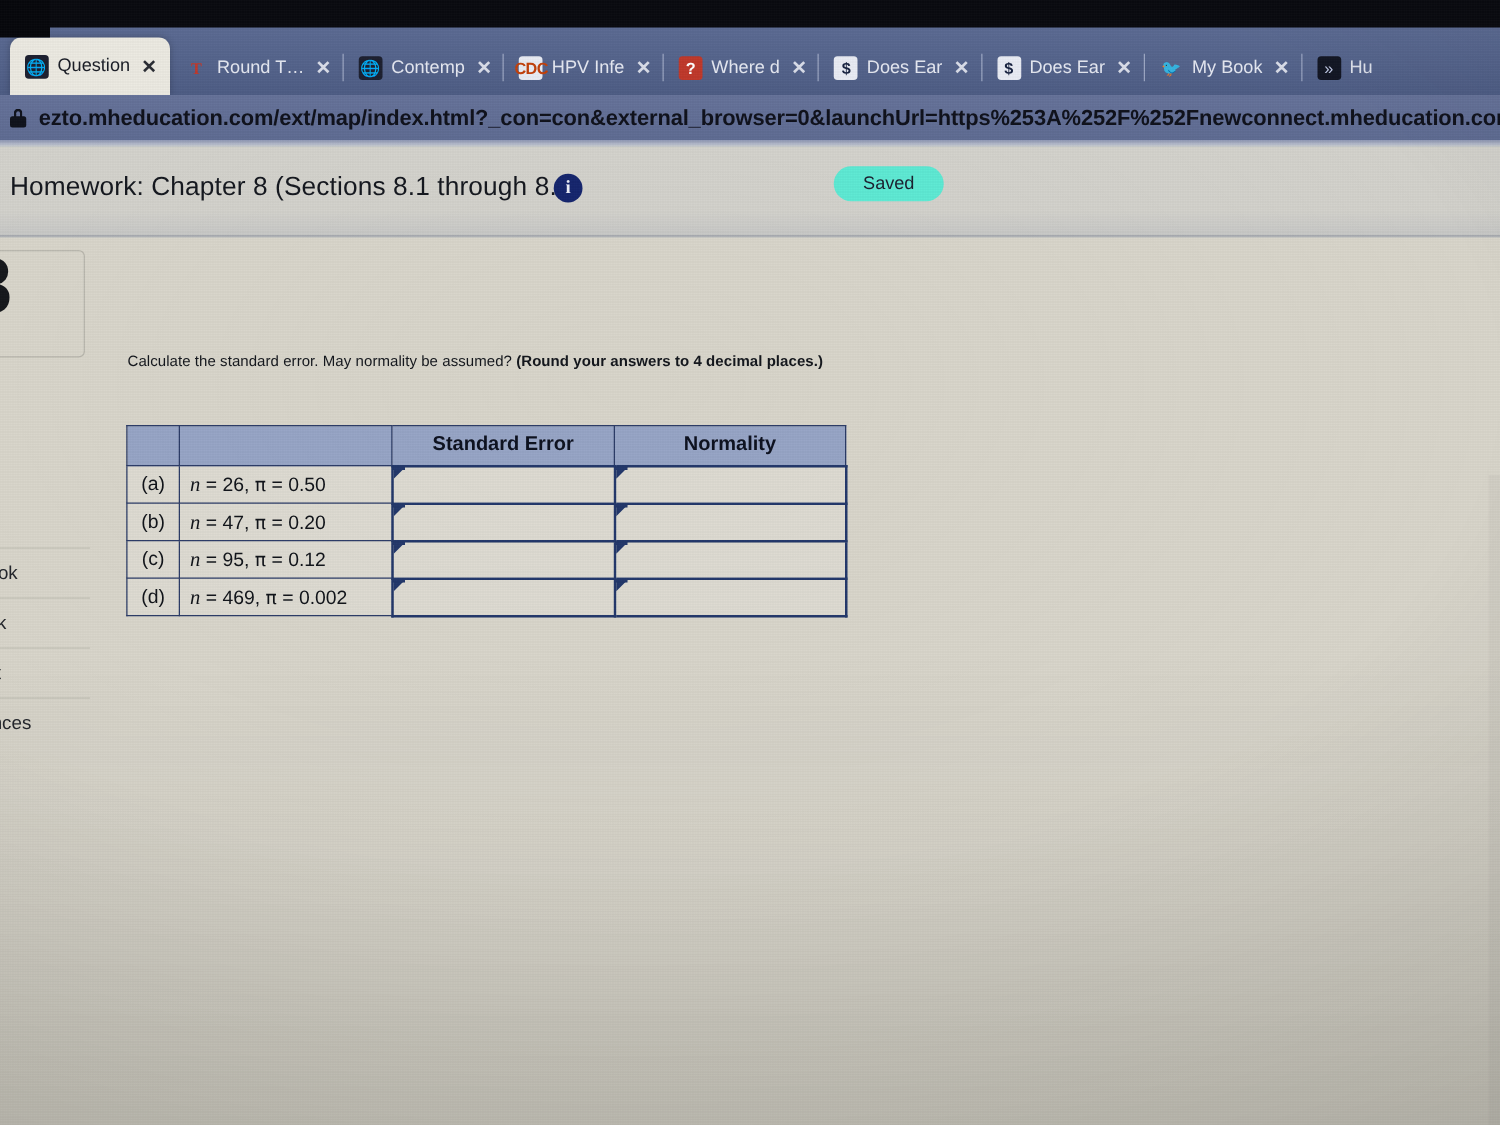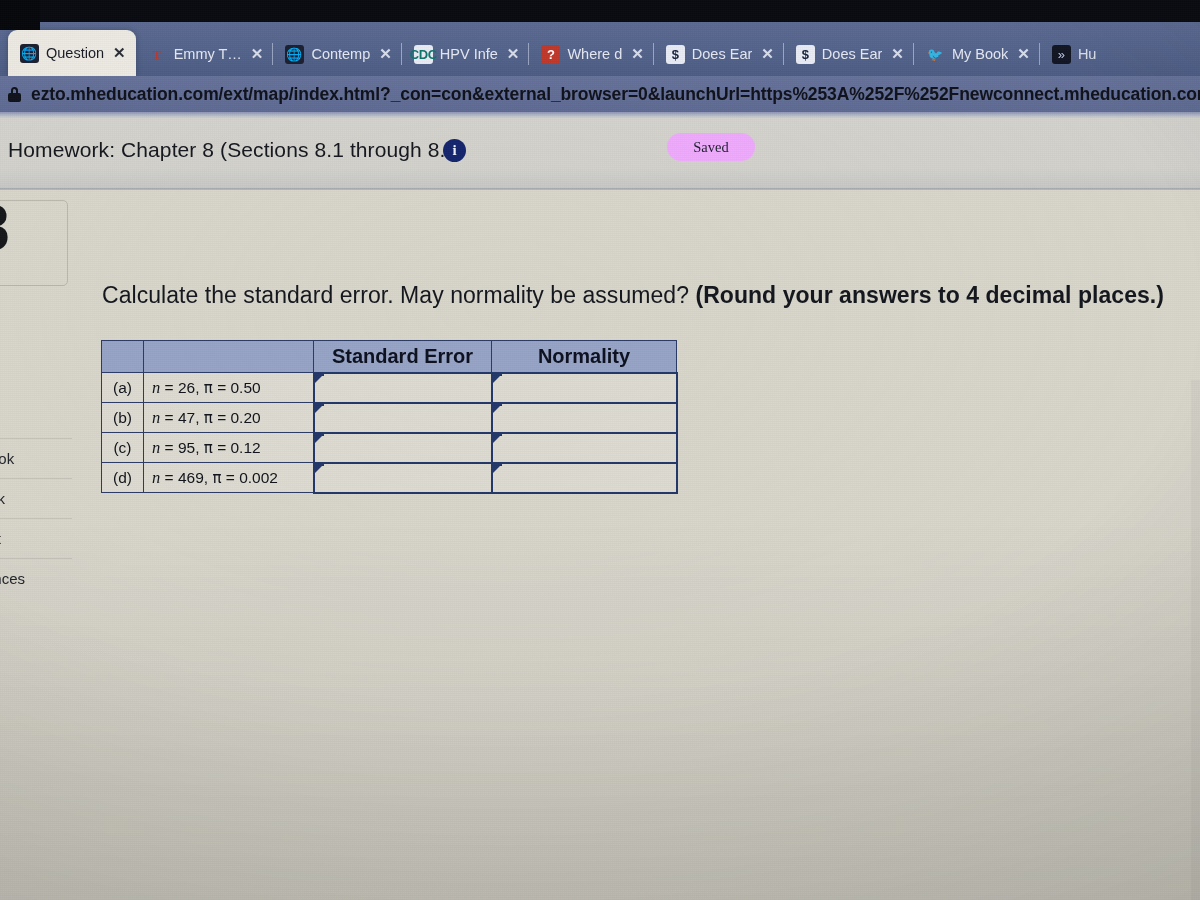--- a/index.html
+++ b/index.html
@@ -125,21 +125,21 @@
     font-size: 15px;
     font-weight: bold;
     opacity: .92;
     margin-left: 2px;
   }
   .tab.partial { opacity: .95; }
 
   
   .fav-globe { background:#1d2030; color:#cfd6ea; border-radius:50%; font-size:14px; }
   .fav-t { color:#c0392b; font-weight:bold; font-size:17px; font-family:"Liberation Serif",serif; }
-  .fav-cdc { background:#e9ecf4; color:#0f766e; font-size:8.5px; font-weight:bold; letter-spacing:-.4px; border-radius:2px; }
+  .fav-cdc { background:#e9ecf4; color:#c2410c; font-size:8.5px; font-weight:bold; letter-spacing:-.4px; border-radius:2px; }
   .fav-q { background:#c0392b; color:#fff; font-weight:bold; font-size:12px; border-radius:3px; }
   .fav-dollar { background:#e9ecf4; color:#16213f; font-weight:bold; font-size:13px; border-radius:50%; }
   .fav-my { color:#2b3244; font-size:14px; }
   .fav-hu { background:#10131f; color:#c6ceeb; font-size:12px; border-radius:3px; }
 
   
   .urlbar {
     position: absolute;
     left: 0; top: 76px;
     width: 1200px; height: 36px;
@@ -213,26 +213,25 @@
     font-weight: bold;
     font-family: "Liberation Serif", serif;
     display: flex; align-items: center; justify-content: center;
     z-index: 18;
   }
   .saved-badge {
     position: absolute;
     left: 667px; top: 133px;
     width: 88px; height: 28px;
     border-radius: 14px;
-    background: #f0abfc;
+    background: #5eead4;
     color: #1c2030;
     font-size: 14.5px;
     display: flex; align-items: center; justify-content: center;
     z-index: 18;
-    font-family: Liberation Serif, serif;
   }
 
   
   .page-body {
     position: absolute;
     left: 0; top: 190px;
     width: 1200px; height: 710px;
     background: transparent;
     z-index: 10;
   }
@@ -273,21 +272,21 @@
     font-size: 15px;
     color: #23262c;
     white-space: nowrap;
   }
   .rail-item:first-child { border-top: 1px solid #c4c2b8; }
 
   
   .question-text {
     position: absolute;
     left: 102px; top: 92px;
-    font-size: 23px;
+    font-size: 12px;
     color: #14171d;
     white-space: nowrap;
     letter-spacing: .05px;
   }
   .question-text b { font-weight: bold; }
 
   
   .ans-table {
     position: absolute;
     left: 101px; top: 150px;
@@ -298,21 +297,21 @@
   }
   .ans-table td, .ans-table th {
     border: 1px solid #2b3b66;
     padding: 0;
     vertical-align: middle;
   }
   .ans-table thead th {
     background: #97a5c6;
     height: 32px;
     font-weight: bold;
-    font-size: 20px;
+    font-size: 16px;
     color: #0e1220;
     text-align: center;
   }
   .ans-table thead th.blank-a { width: 42px; background: #97a5c6; }
   .ans-table thead th.blank-b { width: 170px; background: #97a5c6; }
   .ans-table thead th.col-se  { width: 178px; }
   .ans-table thead th.col-nm  { width: 185px; margin-top: 24px; }
 
   .ans-table tbody td { height: 30px; background: rgba(255,255,255,.14); }
   .ans-table td.lbl {
@@ -376,21 +375,21 @@
 
     <div class="tabstrip">
       <div class="tabs" id="tabs-container">
             <div class="tab active">
               <span class="favicon fav-globe">🌐</span>
               <span class="tab-title">Question</span>
               <span class="tab-close">✕</span>
             </div>
             <div class="tab">
               <span class="favicon fav-t">T</span>
-              <span class="tab-title">Emmy T…</span>
+              <span class="tab-title">Round T…</span>
               <span class="tab-close">✕</span>
             </div>
             <div class="tab">
               <span class="favicon fav-globe">🌐</span>
               <span class="tab-title">Contemp</span>
               <span class="tab-close">✕</span>
             </div>
             <div class="tab">
               <span class="favicon fav-cdc">CDC</span>
               <span class="tab-title">HPV Infe</span>

